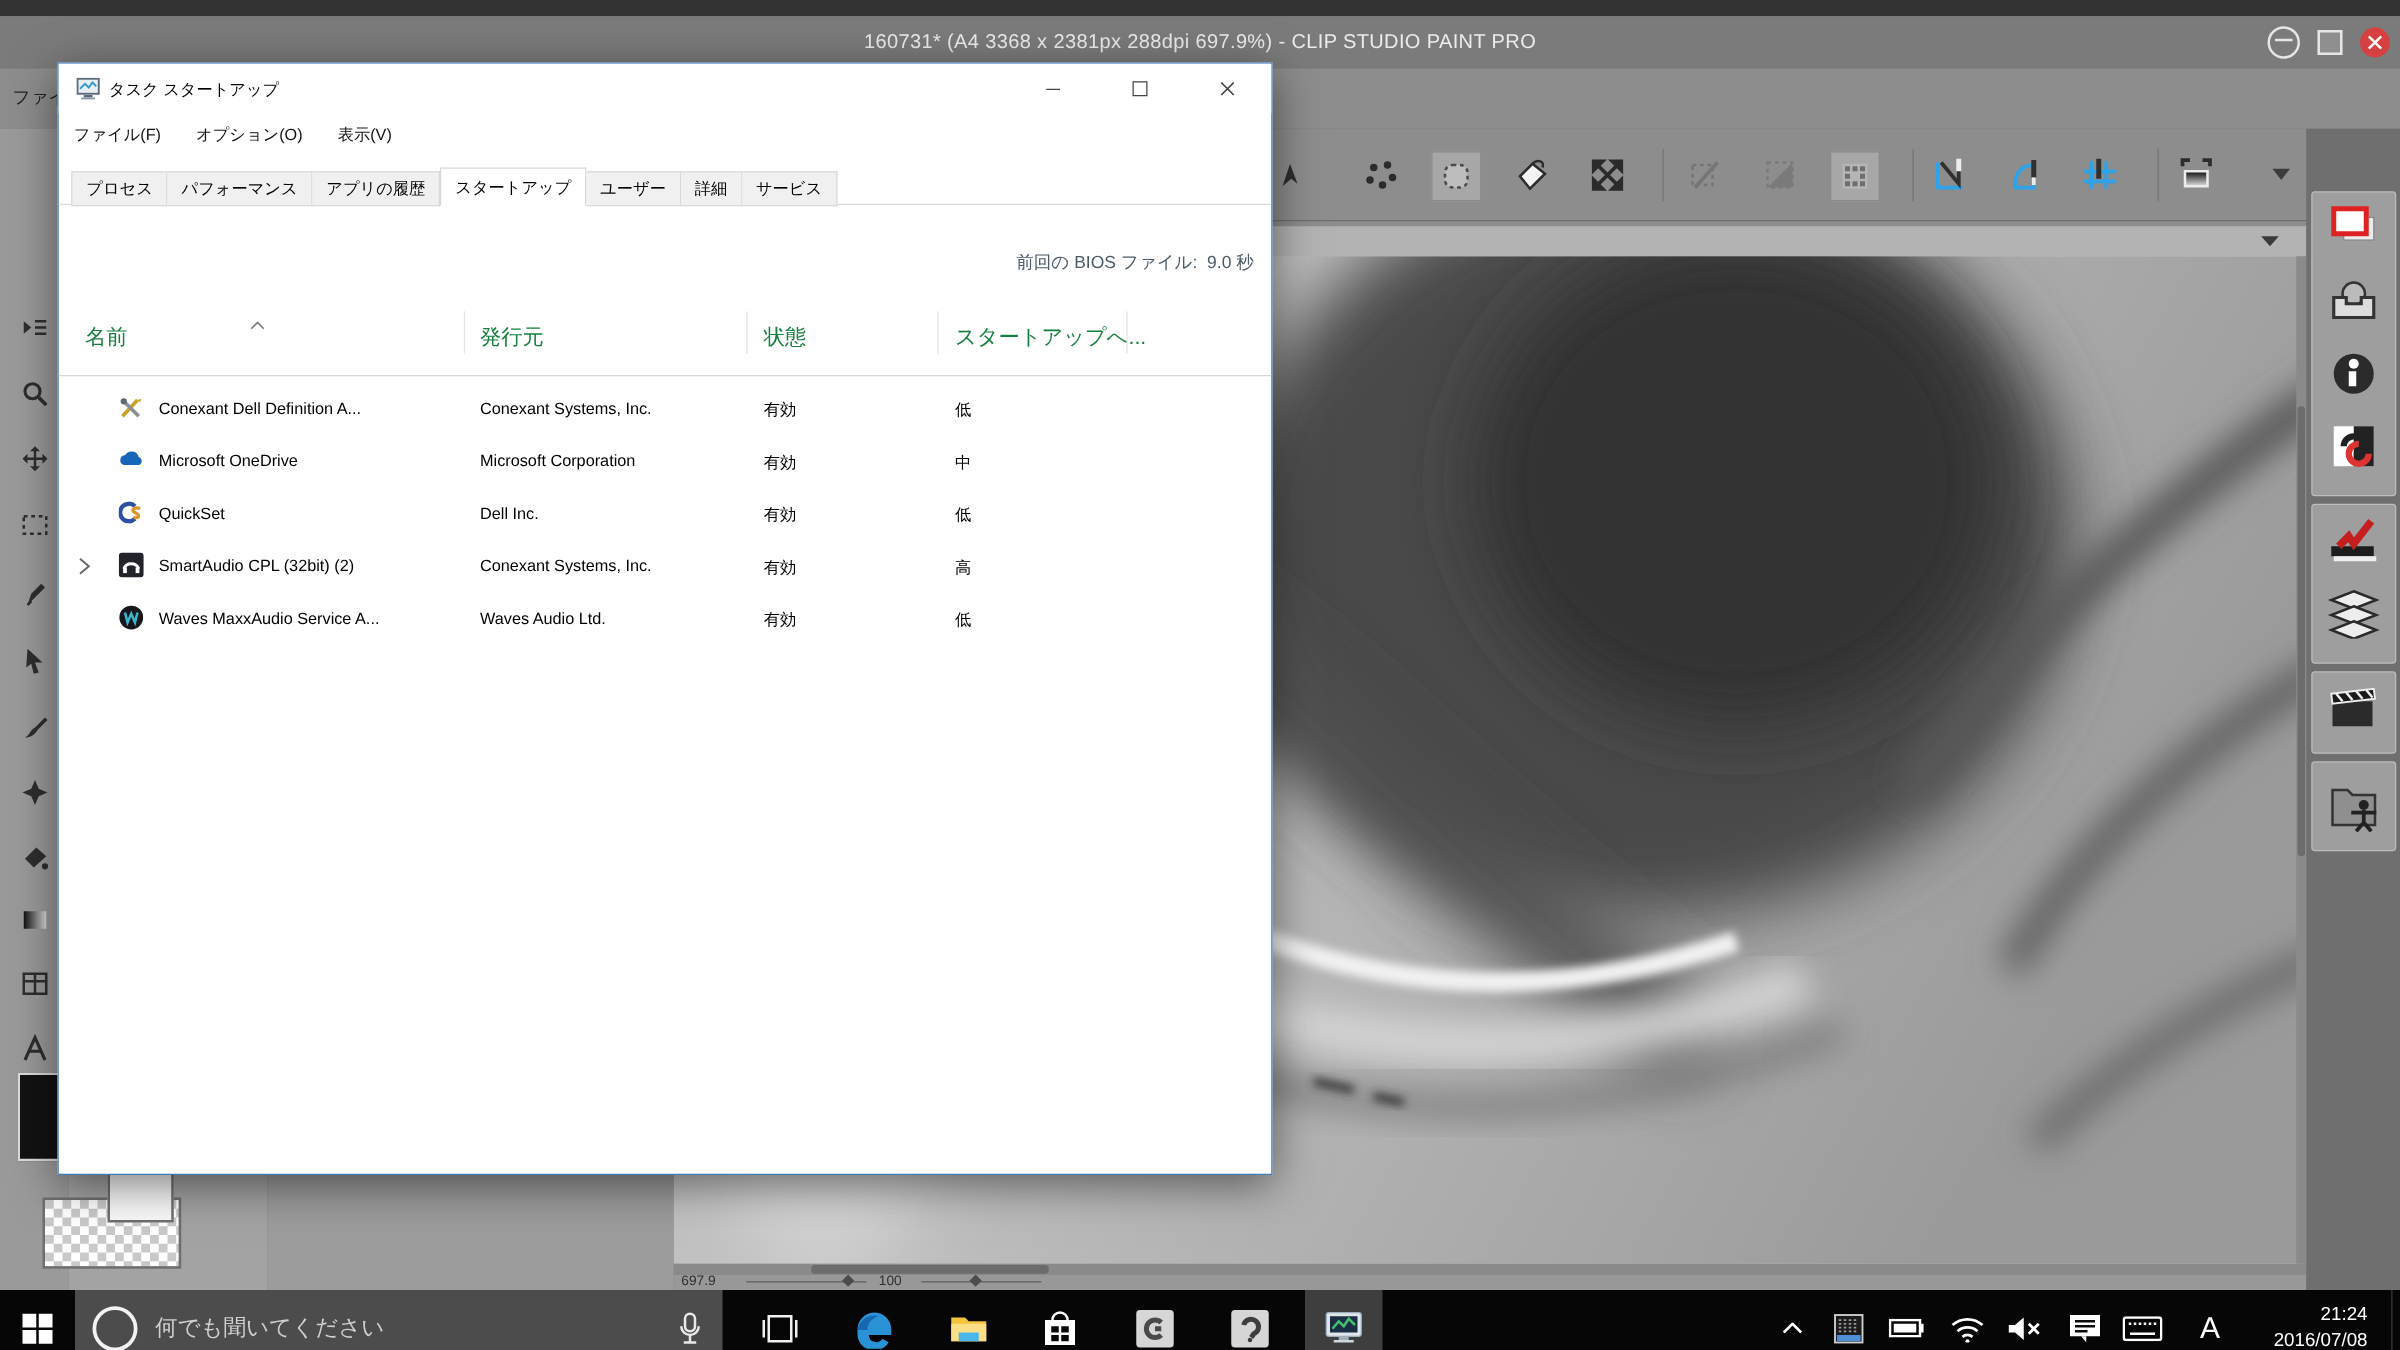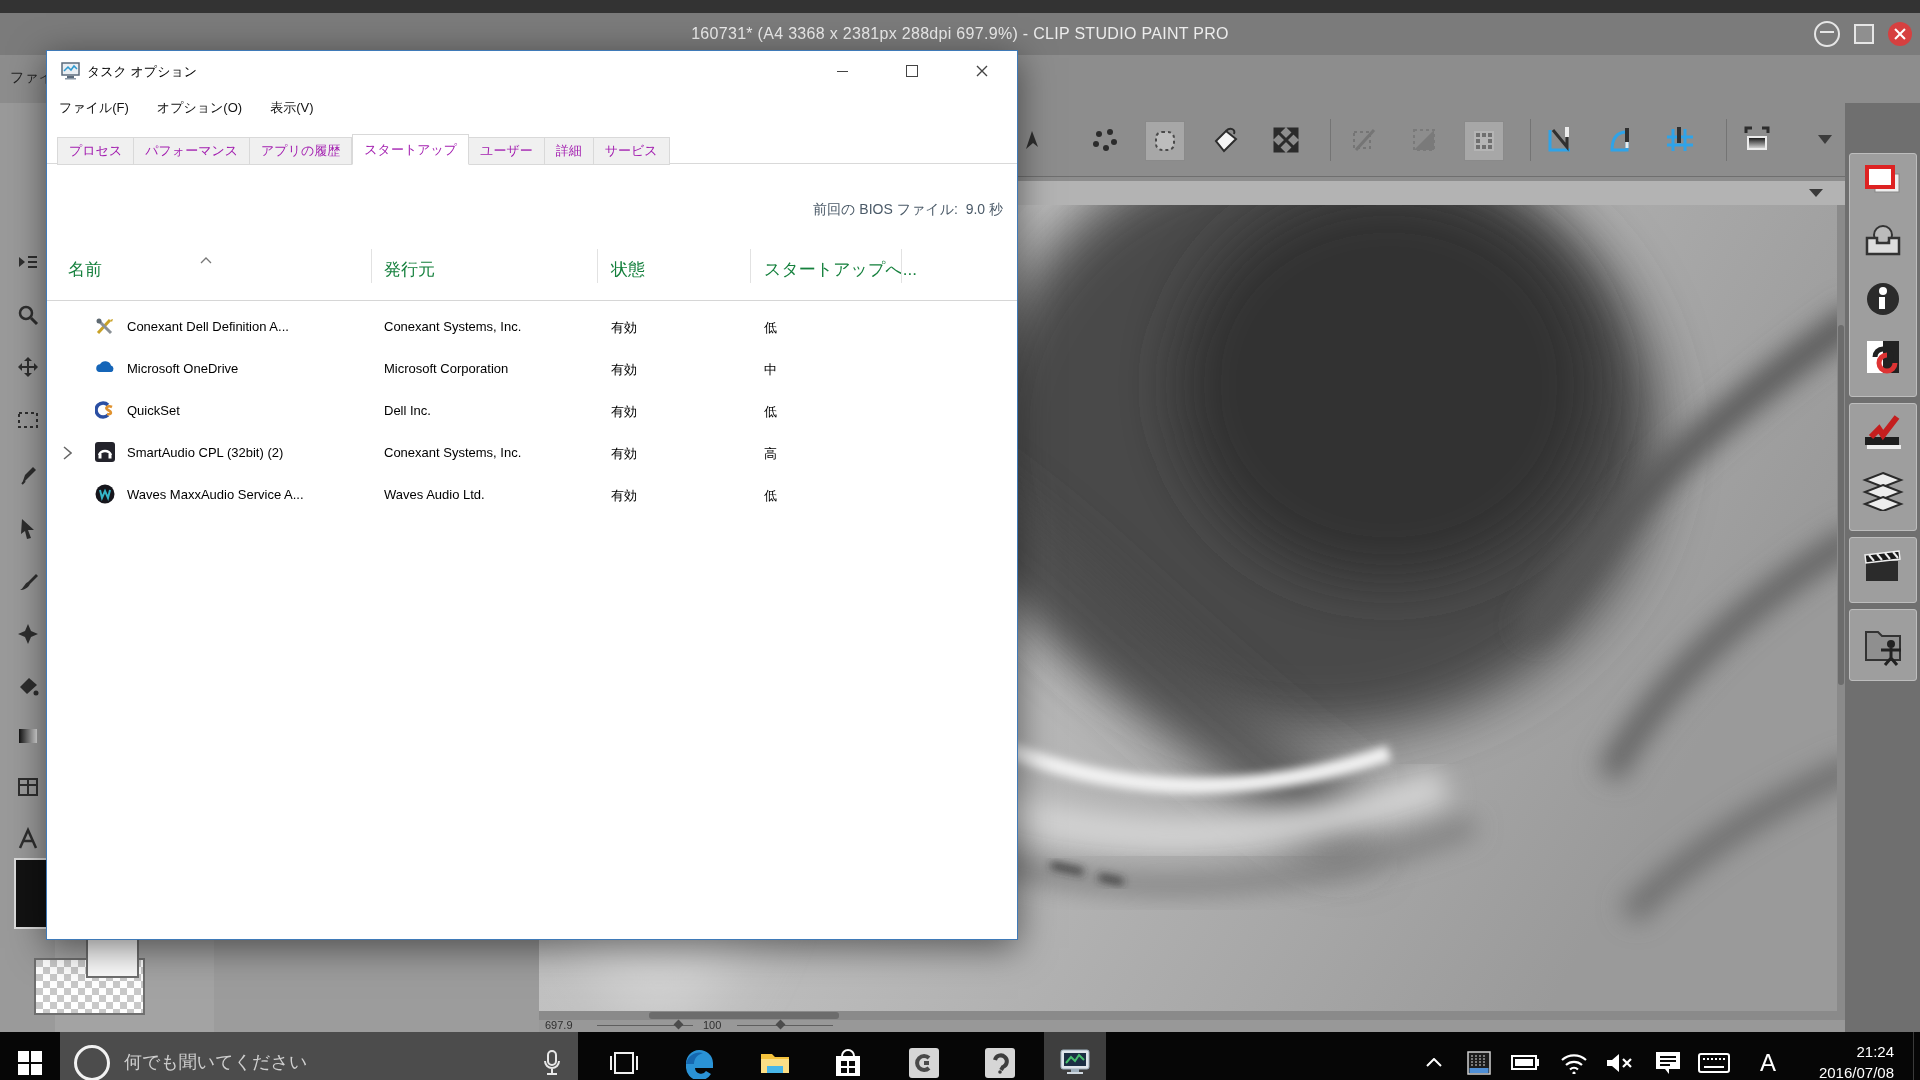--- a/index.html
+++ b/index.html
@@ -52,21 +52,21 @@
   
   .tm{left:46px;top:37px;width:970px;height:888px;background:#fff;border:1px solid #3f7ab8;
       box-shadow:0 8px 34px rgba(0,0,0,.5);}
   .tm-titlebar{left:0;top:0;width:100%;height:40px;background:#fff;}
   .tm-title-text{left:40px;top:12px;font-size:13px;color:#000;}
   .tm-btn{position:absolute;top:0;width:70px;height:40px;display:flex;align-items:center;justify-content:center;}
   .tmb-min{right:140px;} .tmb-max{right:70px;} .tmb-close{right:0;}
   .tmb-min::after{content:"";width:11px;height:1px;background:#444;}
   .tmb-max::after{content:"";width:10px;height:10px;border:1px solid #444;}
   .tm-menubar{left:12px;top:48px;display:flex;gap:28px;font-size:13px;color:#111;}
-  .tm-tabs{left:10px;top:86px;display:flex;align-items:flex-end;font-size:13px;color:#a21caf;}
+  .tm-tabs{left:10px;top:86px;display:flex;align-items:flex-end;font-size:13px;color:#000000;}
   .tm-tabs-underline{left:0;top:112px;width:100%;height:1px;background:#d9d9d9;}
   .tm-tab{padding:5px 11px;background:#f0f0f0;border:1px solid #d9d9d9;border-left:none;height:16px;line-height:16px;}
   .tm-tab:first-child{border-left:1px solid #d9d9d9;}
   .tm-tab.sel{background:#fff;border-bottom:1px solid #fff;padding-top:7px;padding-bottom:6px;position:relative;z-index:2;margin-top:-3px;border-left:1px solid #d9d9d9;}
   .tm-bios{right:14px;top:150px;font-size:14px;color:#4b5a68;}
   .tm-sort{left:152px;top:206px;}
   .tm-header{left:0;top:198px;width:100%;height:34px;font-size:17px;color:#15803d;}
   .tm-header .h{position:absolute;top:9px;}
   .tm-hsep{position:absolute;top:0;width:1px;height:34px;background:#e2e2e2;}
   .tm-header-line{left:0;top:249px;width:100%;height:1px;background:#d6d6d6;}
@@ -415,21 +415,21 @@
   </div>
 
   <div class="abs tm">
     <div class="abs tm-titlebar">
       <svg class="abs" style="left:14px;top:11px" width="20" height="18">
         <rect x="1" y="1" width="17" height="12" fill="#e9eef3" stroke="#5b6b7c" stroke-width="1.5"></rect>
         <polyline points="3,9 7,5 10,8 13,4 16,7" fill="none" stroke="#2f9ad0" stroke-width="1.5"></polyline>
         <rect x="6" y="14" width="7" height="2" fill="#5b6b7c"></rect>
           <rect x="4" y="16" width="11" height="1.5" fill="#8a97a5"></rect>
       </svg>
-      <div class="abs tm-title-text">タスク オプション</div>
+      <div class="abs tm-title-text">タスク スタートアップ</div>
       <div class="tm-btn tmb-min"></div>
       <div class="tm-btn tmb-max"></div>
       <div class="tm-btn tmb-close">
         <svg width="12" height="12">
             <path d="M1 1 L11 11 M11 1 L1 11" stroke="#444" stroke-width="1.4"></path>
           </svg>
       </div>
     </div>
 
     <div class="abs tm-menubar">

